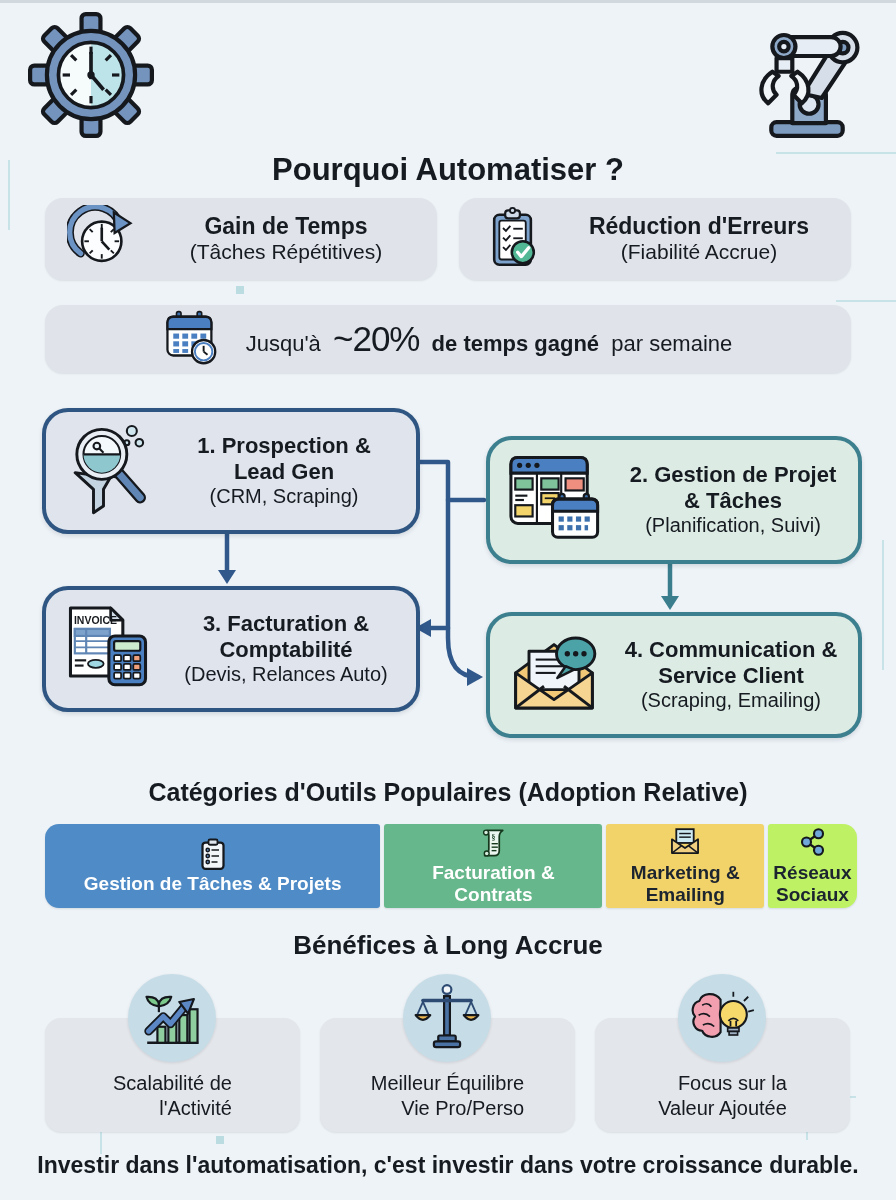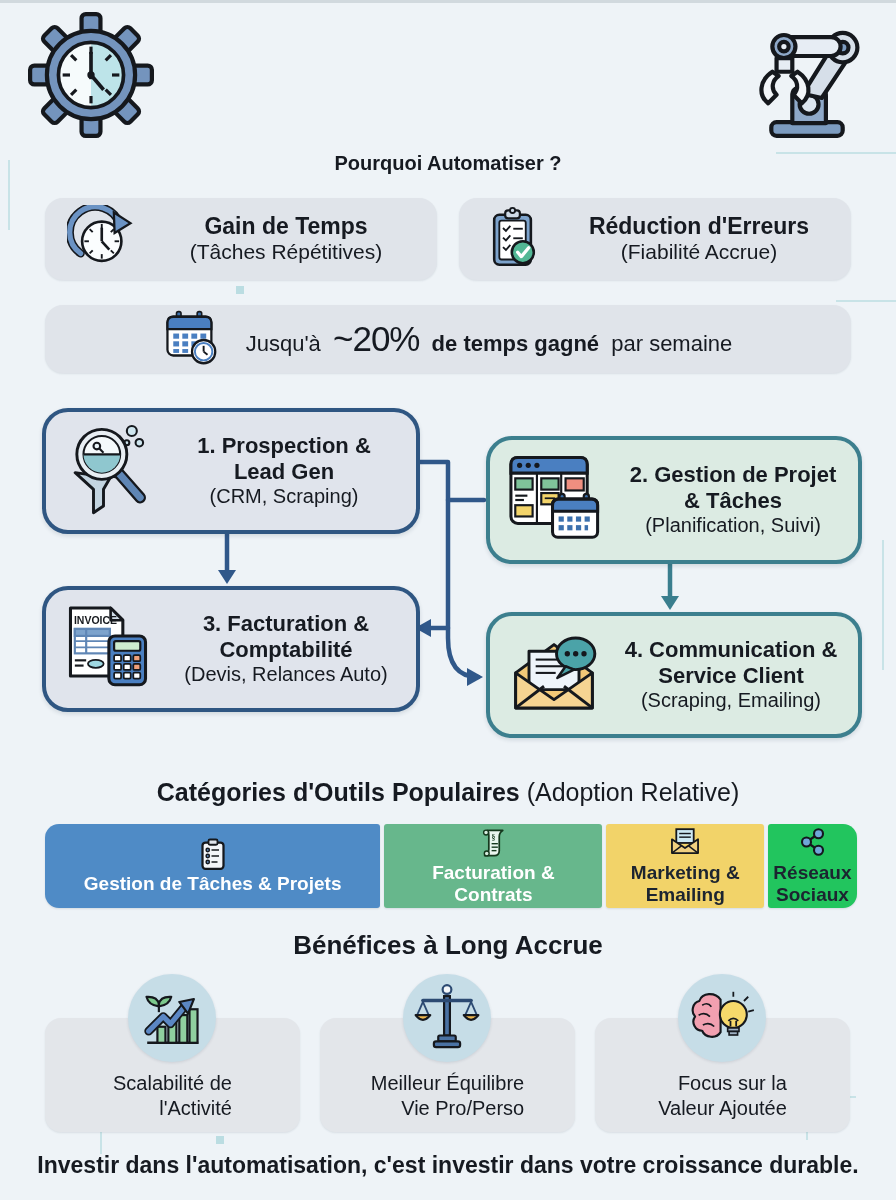--- a/index.html
+++ b/index.html
@@ -17,24 +17,24 @@
     box-shadow:0 2px 5px rgba(30,60,80,.25);
   }
   .banner-title{
     position:absolute;left:150px;top:10px;width:590px;text-align:center;
     color:#fff;font-weight:bold;font-size:30px;line-height:1.35;
     text-shadow:0 1px 2px rgba(0,0,0,.25);
   }
   .gear-wrap{position:absolute;left:28px;top:12px;width:126px;height:126px;}
   .robot-wrap{position:absolute;left:744px;top:14px;width:126px;height:126px;}
   
-  .h-why{position:absolute;left:0;top:152px;width:100%;text-align:center;font-size:20px;font-weight:bold;}
+  .h-why{position:absolute;left:0;top:152px;width:100%;text-align:center;font-size:31px;font-weight:bold;}
   .h-cat{position:absolute;left:0;top:778px;width:100%;text-align:center;font-size:25px;}
   .h-cat .b{font-weight:bold;}
-  .h-cat .r{font-weight:normal;}
+  .h-cat .r{font-weight:bold;}
   .h-ben{position:absolute;left:0;top:930px;width:100%;text-align:center;font-size:26px;font-weight:bold;}
   
   .why-card{
     position:absolute;top:198px;height:82px;width:392px;border-radius:18px;background:#e0e4ea;
     display:flex;align-items:center;box-shadow:0 1px 2px rgba(30,50,70,.10);
   }
   .why-card.c1{left:45px;}
   .why-card.c2{left:459px;}
   .why-card .ic{flex:0 0 auto;margin-left:22px;margin-right:14px;}
   .why-card .tx{flex:1 1 auto;text-align:center;padding-right:14px;line-height:1.12;}
@@ -440,21 +440,21 @@
           <rect x="10" y="3" width="24" height="19" fill="#cde9f2" stroke="#15181d" stroke-width="2.5"></rect>
           <line x1="14" y1="9" x2="30" y2="9" stroke="#15181d" stroke-width="2"></line>
           <line x1="14" y1="14" x2="30" y2="14" stroke="#15181d" stroke-width="2"></line>
           <path d="M4 17 L22 29 L40 17 V36 H4 Z" fill="#f0d080" stroke="#15181d" stroke-width="2.5" stroke-linejoin="round"></path>
           <line x1="4" y1="36" x2="17" y2="26" stroke="#15181d" stroke-width="2"></line>
           <line x1="40" y1="36" x2="27" y2="26" stroke="#15181d" stroke-width="2"></line>
         </svg>
       </div>
       <div class="seg-label">Marketing &amp; Emailing</div>
     </div>
-    <div class="seg" style="background: #22c55e; color: rgb(28, 36, 48); flex: 0 0 11%;">
+    <div class="seg" style="background: #bef264; color: rgb(28, 36, 48); flex: 0 0 11%;">
       <div class="ic">
         <svg viewBox="0 0 36 40" width="27" height="30">
           <line x1="10" y1="20" x2="26" y2="9" stroke="#15181d" stroke-width="3"></line>
           <line x1="10" y1="20" x2="26" y2="31" stroke="#15181d" stroke-width="3"></line>
           <circle cx="26" cy="9" r="6" fill="#6fa7d8" stroke="#15181d" stroke-width="2.8"></circle>
           <circle cx="10" cy="20" r="6" fill="#6fa7d8" stroke="#15181d" stroke-width="2.8"></circle>
           <circle cx="26" cy="31" r="6" fill="#6fa7d8" stroke="#15181d" stroke-width="2.8"></circle>
         </svg>
       </div>
       <div class="seg-label">Réseaux Sociaux</div>

